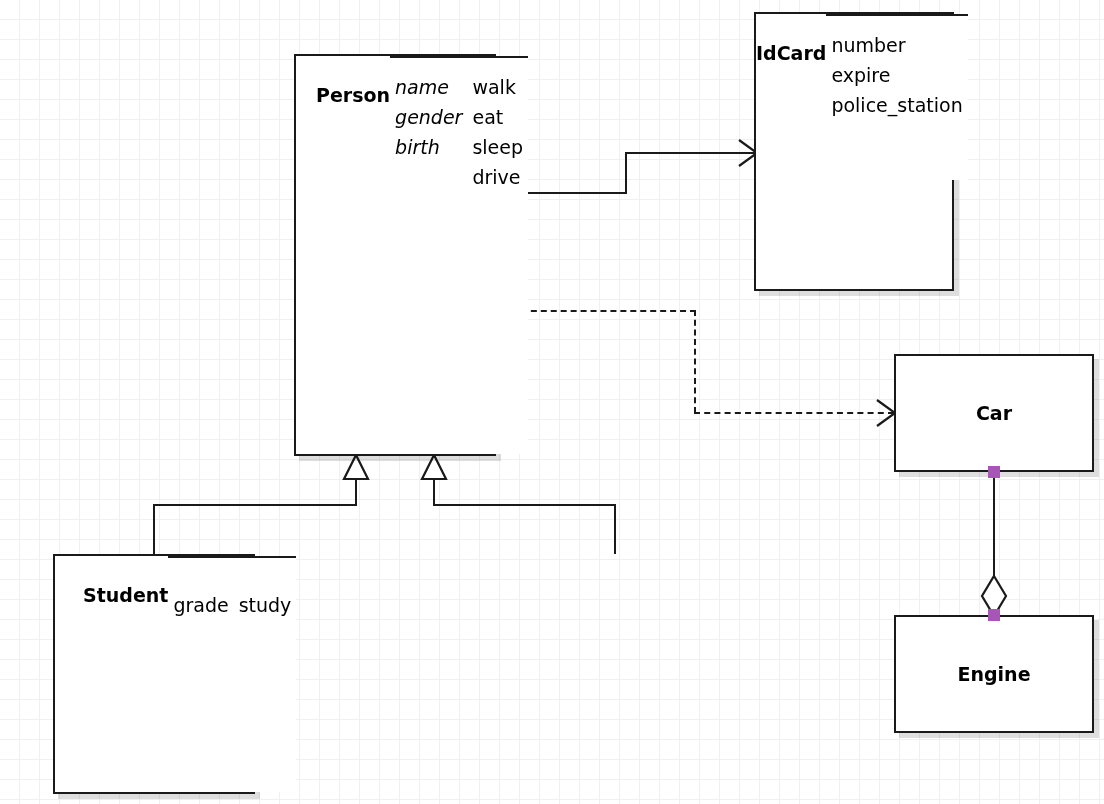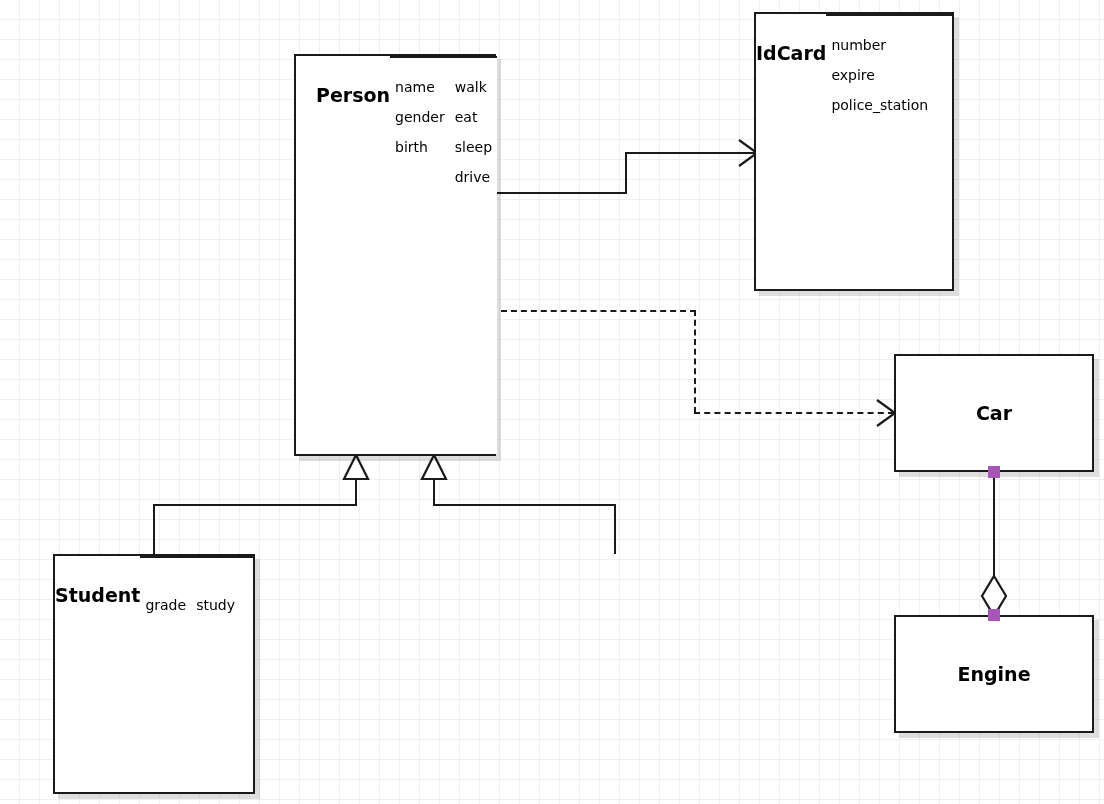--- a/index.html
+++ b/index.html
@@ -42,21 +42,21 @@
   .cmp-title {
     display: flex;
     align-items: center;
     justify-content: center;
     font-weight: bold;
     font-size: 19px;
     color: #000000;
   }
   .cmp-list {
     padding: 14px 5px 4px 5px;
-    font-size: 14px;
+    font-size: 19px;
     color: #000000;
     line-height: 30px;
   }
   .cmp-list.tight {
     padding-top: 32px;
   }
   .cmp-empty { }
   .member {
     white-space: nowrap;
   }
@@ -131,21 +131,21 @@
 
     <polygon points="434,455 422,479 446,479" fill="#ffffff" stroke="#1a1a1a" stroke-width="2.2"></polygon>
 
     <polygon points="994,576 1006,596 994,616 982,596" fill="#ffffff" stroke="#1a1a1a" stroke-width="2.2"></polygon>
   </svg>
 
   <div class="uml-class" style="left:294px; top:54px; width:202px; height:402px;">
     <div class="compartment cmp-title" style="height:78px;padding-left:20px;">
       <span>Person</span>
     </div>
-    <div class="compartment cmp-list" style="height:166px;">
+    <div class="compartment cmp-list" style="height:166px;font-style:italic;">
       <div class="member">name</div>
       <div class="member">gender</div>
       <div class="member">birth</div>
     </div>
     <div class="compartment cmp-list" style="flex:1;">
       <div class="member">walk</div>
       <div class="member">eat</div>
       <div class="member">sleep</div>
       <div class="member">drive</div>
     </div>
@@ -169,21 +169,21 @@
     </div>
   </div>
 
   <div class="uml-class" style="left:894px; top:615px; width:200px; height:118px;">
     <div class="compartment cmp-title" style="flex:1;">
       <span>Engine</span>
     </div>
   </div>
 
   <div class="uml-class" style="left:53px; top:554px; width:202px; height:240px;">
-    <div class="compartment cmp-title" style="height:78px;">
+    <div class="compartment cmp-title" style="height:78px;margin-left:28px;">
       <span>Student</span>
     </div>
     <div class="compartment cmp-list tight" style="height:80px;">
       <div class="member">grade</div>
     </div>
     <div class="compartment cmp-list tight" style="flex:1;">
       <div class="member">study</div>
     </div>
   </div>
 

